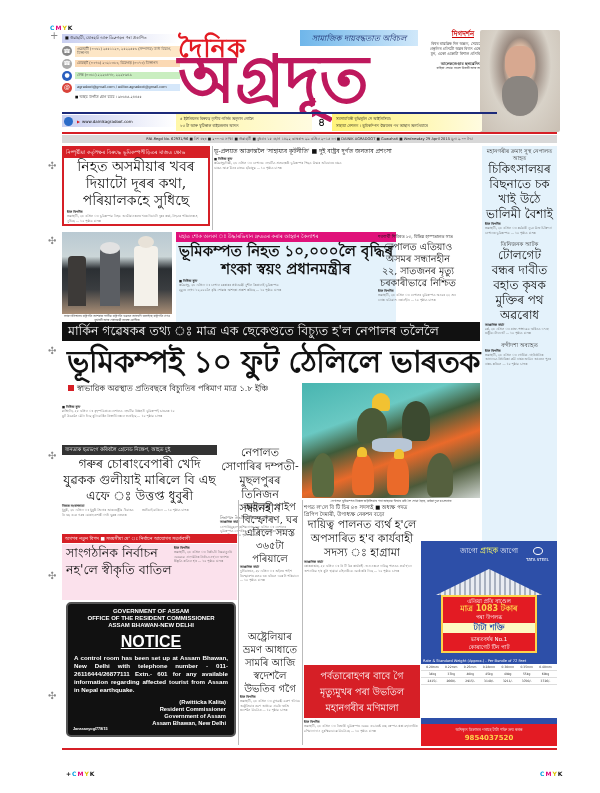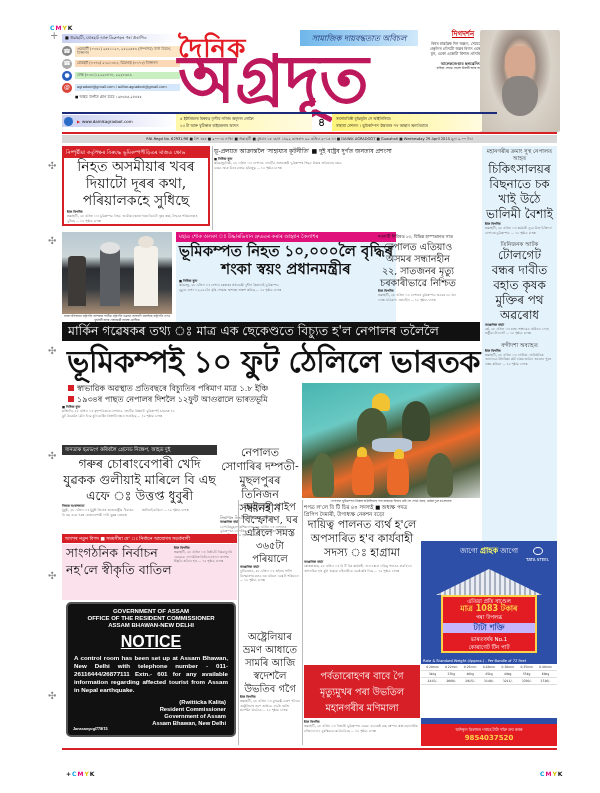--- a/index.html
+++ b/index.html
@@ -75,25 +75,25 @@
 .art9 .hl{font-size:10px;line-height:13px;font-weight:normal}
 .art10{left:304px;top:500px;width:176px}
 .art10 .sub{font-size:5.3px;line-height:7px;color:#111}
 .art10 .hl{font-size:14px;line-height:17px;font-weight:normal}
 .art11{left:240px;top:658px;width:60px}
 .art11 .hl{font-size:10px;line-height:13px;font-weight:normal}
 .redbox{left:304px;top:665px;width:116px;height:53px;background:#d61f26;color:#fff;font-family:"DejaVu Serif",serif;font-size:9.5px;line-height:16px;text-align:center;padding-top:3px}
 .art12body{left:304px;top:720px;width:116px}
 .ad{left:421px;top:541px;width:136px;height:205px;background:#2d4fa8;overflow:hidden}
 .ad .top{font-size:7px;color:#fff;text-align:center}
-.ad .brand{color:#ff6;font-size:8px;font-weight:bold}
+.ad .brand{color:#ff6;font-size:8px;font-weight:normal}
 .ad .roof{position:absolute;left:15px;top:28px;width:106px;height:26px;background:repeating-linear-gradient(90deg,#e9ecf2 0 3px,#a9b1c0 3px 5px);clip-path:polygon(50% 0,100% 100%,0 100%)}
 .ad .redpanel{position:absolute;left:20px;top:54px;width:96px;height:58px;background:#e31b23;border:2px solid #ffd24a;color:#fff;text-align:center;font-size:5.5px;line-height:8px}
 .ad .price{color:#ffd24a;font-weight:bold;font-size:8px}
-.ad .shakti{background:#c4b5fd;color:#2d4fa8;font-weight:bold;font-size:8px;line-height:10px;margin:2px 0}
+.ad .shakti{background:#fef9c3;color:#2d4fa8;font-weight:bold;font-size:8px;line-height:10px;margin:2px 0}
 .ad .table{position:absolute;left:0;top:117px;width:136px;height:60px;background:#fff;font-size:3px;color:#333}
 .ad .table .hdr{background:#2d4fa8;color:#fff;font-size:3.6px;padding:1px 2px}
 .ad .table .row{display:flex;justify-content:space-around;padding:1px 2px;border-bottom:1px solid #ddd}
 .ad .foot{position:absolute;left:0;bottom:0;width:136px;height:22px;background:#e31b23;color:#fff;font-size:3.8px;text-align:center;padding-top:3px}
 .ad .phone{color:#ffd24a;font-weight:bold;font-size:7px}
 .tata{position:absolute;right:8px;top:6px;color:#fff;font-size:4px;text-align:center}
 .tata .logo{width:10px;height:8px;border:1px solid #fff;border-radius:50%;margin:0 auto 2px}
 .bottom-red{left:62px;top:748px;width:495px;height:2px;background:#d61f26}
 .vline{position:absolute;width:1px;background:#bbb}
 </style>
@@ -240,21 +240,20 @@
   <div class="hl" style="font-size:9.5px;line-height:12px;font-weight:normal">নেপালত এতিয়াও অসমৰ সন্ধানহীন ২২, সাতজনৰ মৃত্যু চৰকাৰীভাৱে নিশ্চিত</div>
   <div class="body-text" style="font-weight:bold;color:#222">ষ্টাফ ৰিপৰ্টাৰ</div>
   <div class="body-text">গুৱাহাটী, ২৮ এপ্ৰিল ঃ নেপালৰ ভূমিকম্পত অসমৰ ২২ জন লোক এতিয়াও সন্ধানহীন ... ১০ পৃষ্ঠাত চাওক</div>
 </div>
 
 <div class="abs blackbar">মাৰ্কিন গৱেষকৰ তথ্য ঃ মাত্ৰ এক ছেকেণ্ডতে বিচ্যুত হ'ল নেপালৰ তলৈলৈ</div>
 
 <div class="abs mainhl">ভূমিকম্পই ১০ ফুট ঠেলিলে ভাৰতক</div>
 <div class="abs bullets">
   <div><span class="sq"></span><span>স্বাভাৱিক অৱস্থাত প্ৰতিবছৰে বিচ্যুতিৰ পৰিমাণ মাত্ৰ ১.৮ ইঞ্চি</span></div>
-  <div><span class="sq"></span><span>১৯৩৪ৰ পাছত নেপালৰ দিশলৈ ১২ফুট আগুৱালে ভাৰতভূমি</span></div>
 </div>
 <div class="abs maintext">
   <div class="body-text" style="font-weight:bold;color:#222">■ নিউজ ব্যুৰ'</div>
   <div class="body-text" style="column-count:2;column-gap:6px">ৱাশ্বিংটন, ২৮ এপ্ৰিল ঃ বৃহস্পতিবাৰে নেপালত সংঘটিত বিধ্বংসী ভূমিকম্পই ভাৰতক ১০ ফুট উত্তৰলৈ ঠেলি দিছে বুলি মাৰ্কিন বিজ্ঞানীসকলে জনাইছে ... ১০ পৃষ্ঠাত চাওক</div>
 </div>
 
 <div class="abs photo2">
   <div class="fig" style="left:70px;top:10px;width:18px;height:18px;background:#f1c232"></div>
   <div class="fig" style="left:55px;top:25px;width:30px;height:35px;background:#4a5a38"></div>
   <div class="fig" style="left:100px;top:18px;width:28px;height:40px;background:#3c4a30"></div>

